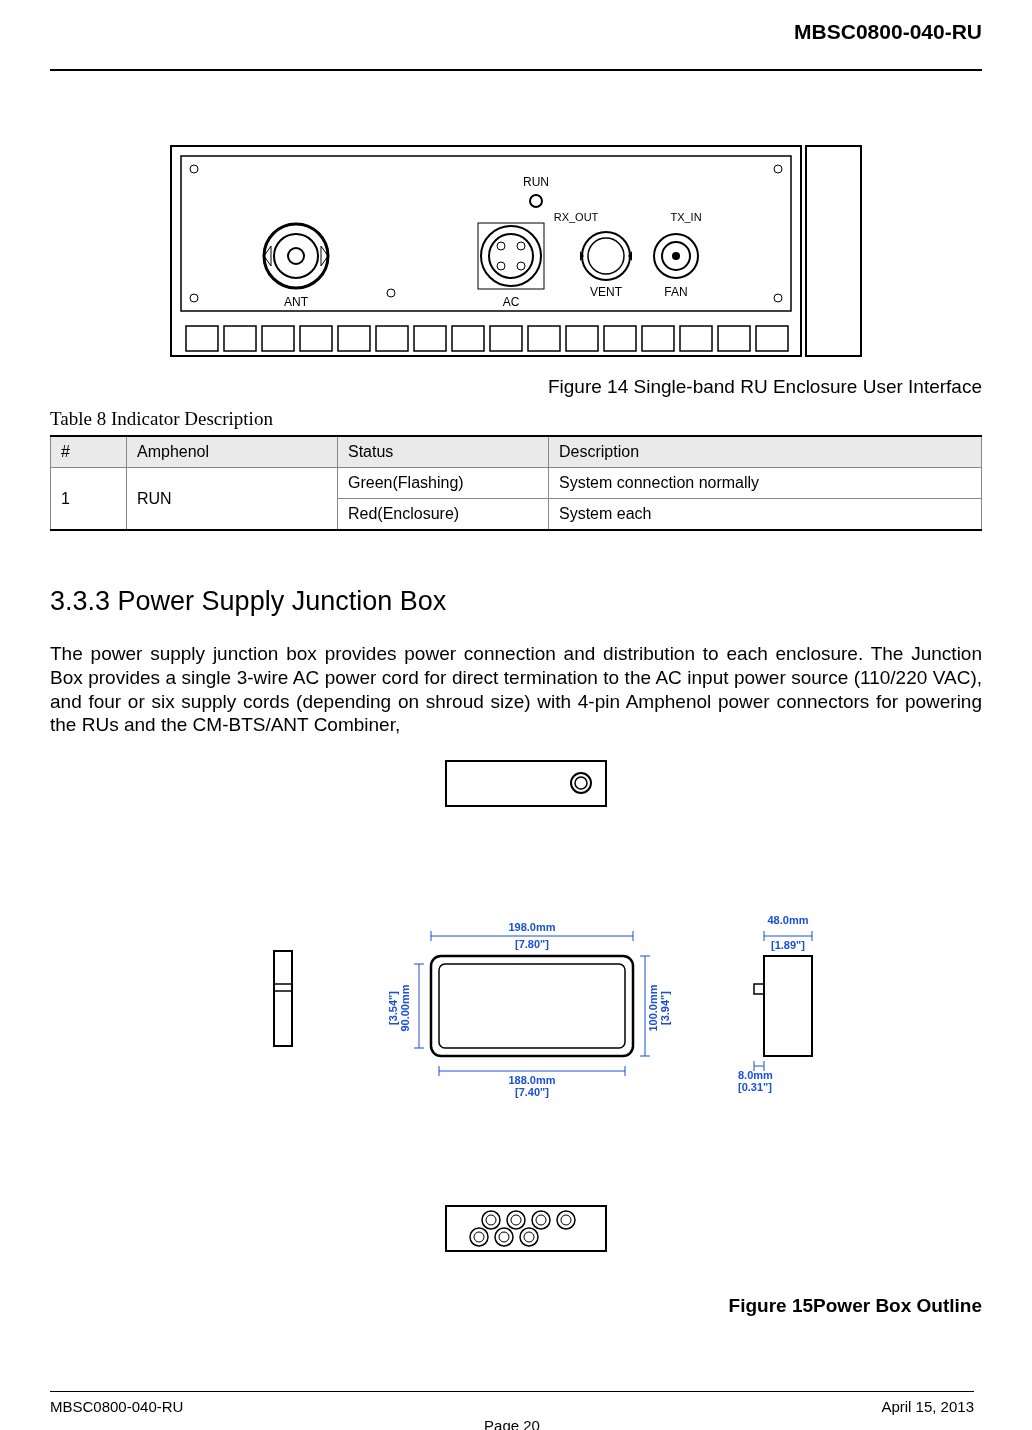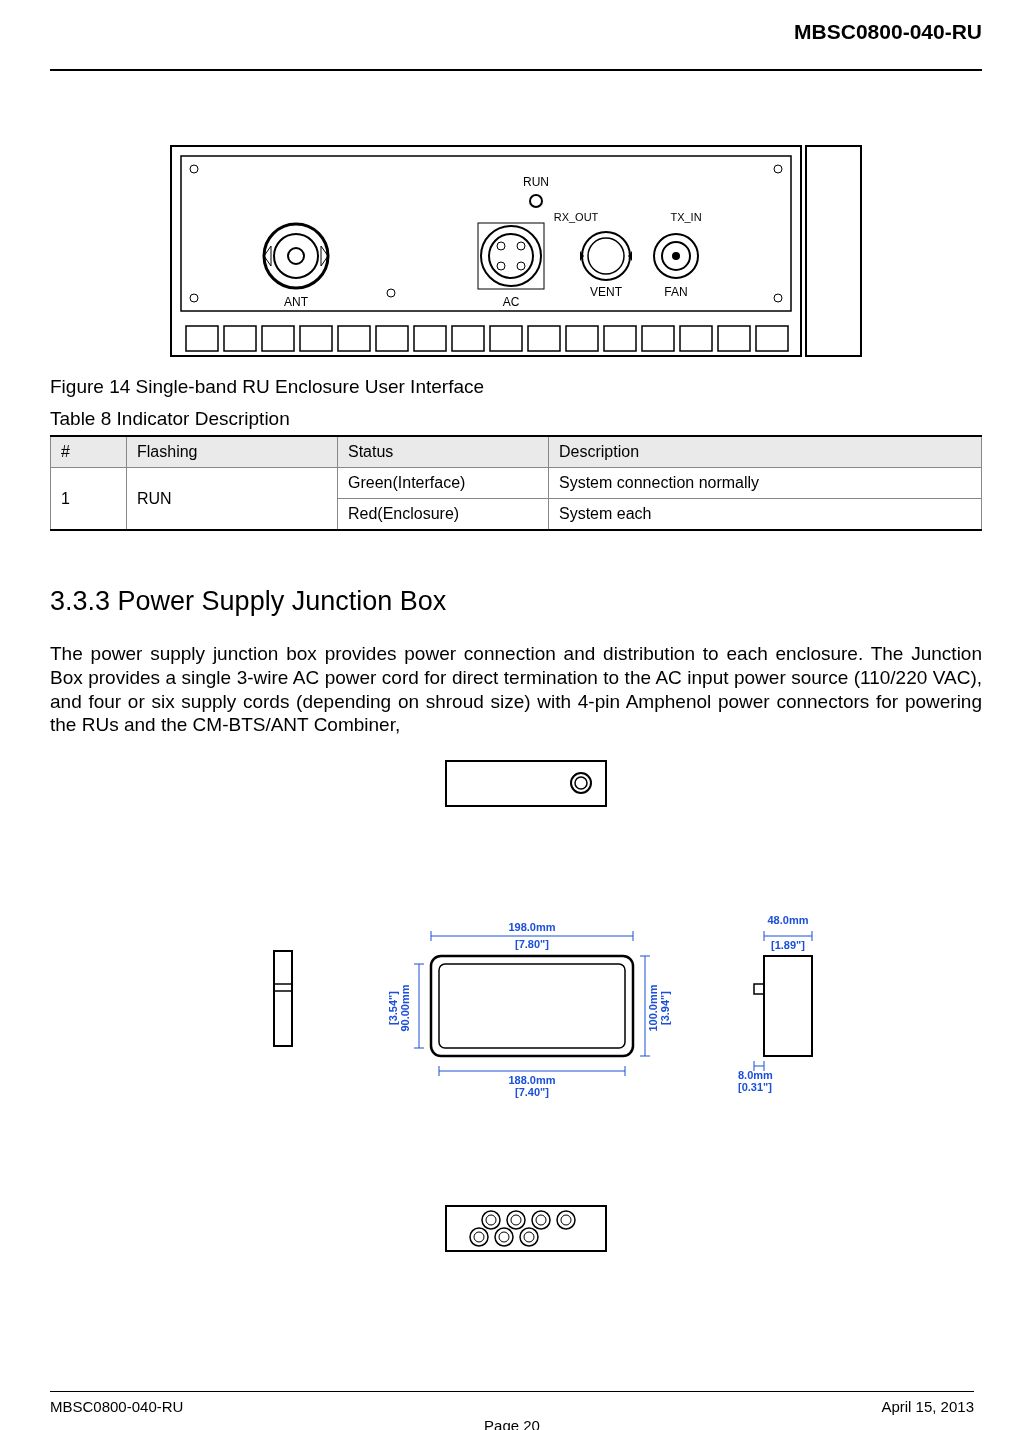--- a/index.html
+++ b/index.html
@@ -28,27 +28,28 @@
     }
     .figure14 {
       margin: 70px 0 5px 0;
       text-align: center;
     }
     .figure14 svg {
       display: block;
       margin: 0 auto;
     }
     .figure-caption {
-      text-align: left;
+      text-align: right;
       font-size: 19px;
       margin: 5px 0 10px 0;
     }
     .table-caption {
       font-size: 19px;
       margin-bottom: 5px;
+      font-family: Liberation Serif, serif;
     }
     table.indicator {
       width: 100%;
       border-collapse: collapse;
       font-size: 16px;
     }
     table.indicator th, table.indicator td {
       border: 1px solid #888;
       padding: 6px 10px;
       text-align: left;
@@ -180,30 +181,30 @@
       </g>
     </svg>
   </div>
   <div class="figure-caption">Figure 14 Single-band RU Enclosure User Interface</div>
 
   <div class="table-caption">Table 8 Indicator Description</div>
   <table class="indicator">
     <thead>
       <tr>
         <th style="width:55px">#</th>
-        <th style="width:190px">Flashing</th>
+        <th style="width:190px">Amphenol</th>
         <th style="width:190px">Status</th>
         <th>Description</th>
       </tr>
     </thead>
     <tbody>
       <tr>
         <td rowspan="2">1</td>
         <td rowspan="2">RUN</td>
-        <td>Green(Interface)</td>
+        <td>Green(Flashing)</td>
         <td>System connection normally</td>
       </tr>
       <tr>
         <td>Red(Enclosure)</td>
         <td>System each</td>
       </tr>
     </tbody>
   </table>
 
   <h2 class="section-heading">3.3.3  Power Supply Junction Box</h2>
@@ -279,20 +280,21 @@
 
         <circle cx="45" cy="14" r="5" fill="none" stroke="#000"></circle>
         <circle cx="70" cy="14" r="5" fill="none" stroke="#000"></circle>
         <circle cx="95" cy="14" r="5" fill="none" stroke="#000"></circle>
         <circle cx="120" cy="14" r="5" fill="none" stroke="#000"></circle>
         <circle cx="33" cy="31" r="5" fill="none" stroke="#000"></circle>
         <circle cx="58" cy="31" r="5" fill="none" stroke="#000"></circle>
         <circle cx="83" cy="31" r="5" fill="none" stroke="#000"></circle>
       </g>
     </svg>
+    <div class="figure-caption">Figure 15Power Box Outline</div>
   </div>
 
   <div class="footer">
     <div class="footer-row">
       <span>MBSC0800-040-RU</span>
       <span>April 15, 2013</span>
     </div>
     <div class="footer-center">Page 20</div>
   </div>
 </div>

